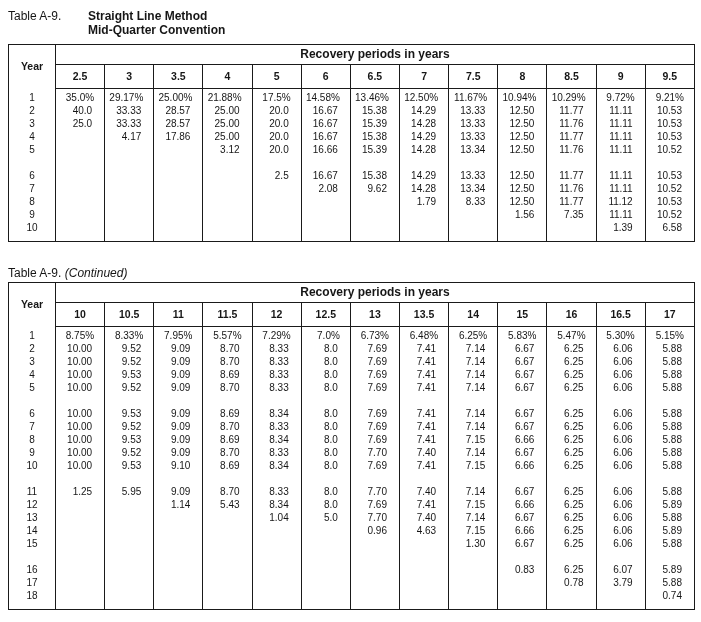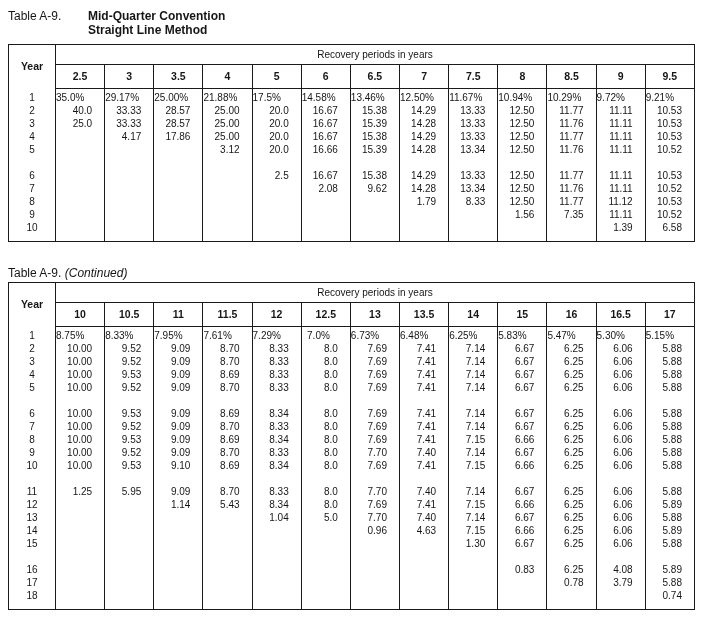--- a/index.html
+++ b/index.html
@@ -33,44 +33,44 @@
     font-size: 10px;
     line-height: 13px;
     height: 13px;
     white-space: nowrap;
     overflow: hidden;
   }
   th.year-h  { font-weight: bold; font-size: 10.5px; text-align: center; margin-top: 24px; }
   th.span-h  {
     border-left: 1px solid #1a1a1a;
     border-bottom: 1px solid #1a1a1a;
-    font-weight: normal; height: 19px; text-align: center; font-size: 10px;
+    font-weight: bold; height: 19px; text-align: center; font-size: 12px;
   }
   th.col-h   {
     border-left: 1px solid #1a1a1a;
     border-bottom: 1px solid #1a1a1a;
     font-weight: bold; height: 23px; text-align: center; font-size: 10.5px;
   }
   td.val     { border-left: 1px solid #1a1a1a; text-align: right; padding-right: 12px; }
-  td.val.pct { padding-right: 20px; }
+  td.val.pct { padding-right: 10px; }
   td.year-c  { text-align: center; }
   tbody tr:first-child td { padding-top: 2px; }
   tr.spacer-row td { height: 13px; }
   tr.pad-row td    { height: 7px; }
 </style>
 </head>
 <body>
 
 <div class="page">
 
   <div class="title-block">
     <span class="title-label">Table A-9.</span>
     <div class="title-lines">
+      <div>Straight Line Method</div>
       <div>Mid-Quarter Convention</div>
-      <div>Straight Line Method</div>
     </div>
   </div>
 
   <div id="table-host-0">
       <table>
         <colgroup>
           <col style="width: 47px;">
           <col>
           <col>
           <col>
@@ -346,21 +346,21 @@
             <th class="col-h">16.5</th>
             <th class="col-h">17</th>
           </tr>
         </thead>
         <tbody>
           <tr>
             <td class="year-c">1</td>
             <td class="val pct">8.75%</td>
             <td class="val pct">8.33%</td>
             <td class="val pct">7.95%</td>
-            <td class="val pct">7.61%</td>
+            <td class="val pct">5.57%</td>
             <td class="val pct">7.29%</td>
             <td class="val pct">7.0%</td>
             <td class="val pct">6.73%</td>
             <td class="val pct">6.48%</td>
             <td class="val pct">6.25%</td>
             <td class="val pct">5.83%</td>
             <td class="val pct">5.47%</td>
             <td class="val pct">5.30%</td>
             <td class="val pct">5.15%</td>
           </tr>
@@ -642,21 +642,21 @@
             <td class="val"></td>
             <td class="val"></td>
             <td class="val"></td>
             <td class="val"></td>
             <td class="val"></td>
             <td class="val"></td>
             <td class="val"></td>
             <td class="val"></td>
             <td class="val">0.83</td>
             <td class="val">6.25</td>
-            <td class="val">4.08</td>
+            <td class="val">6.07</td>
             <td class="val">5.89</td>
           </tr>
           <tr>
             <td class="year-c">17</td>
             <td class="val"></td>
             <td class="val"></td>
             <td class="val"></td>
             <td class="val"></td>
             <td class="val"></td>
             <td class="val"></td>

